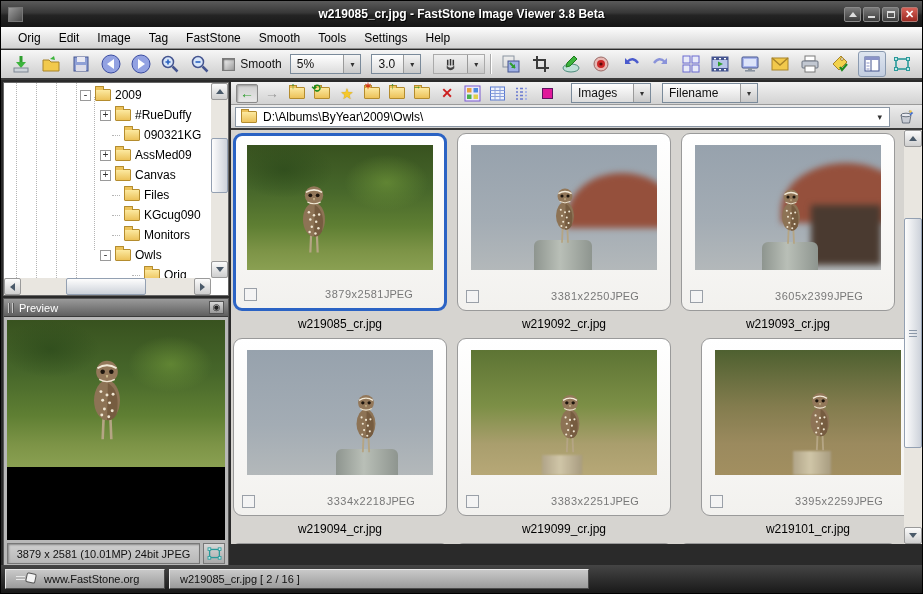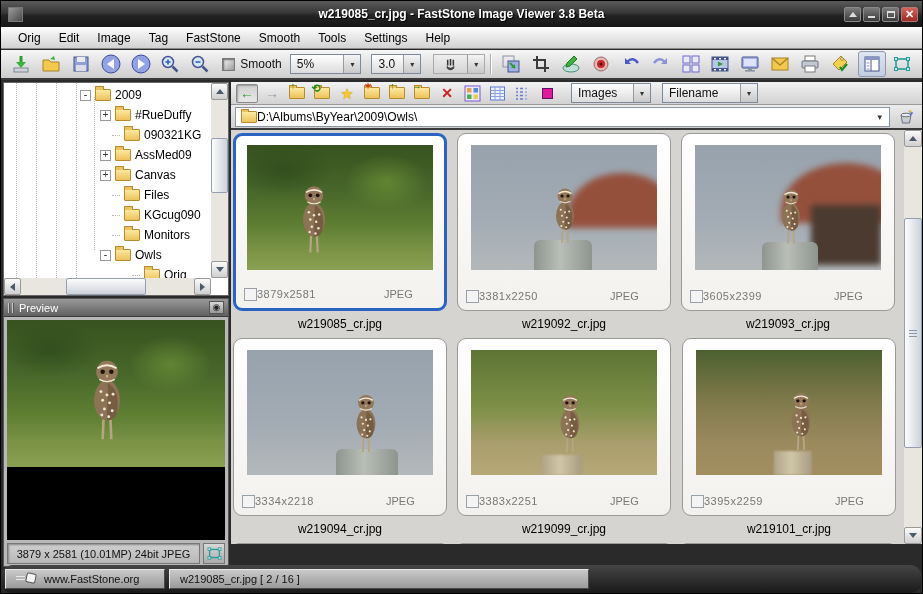--- a/index.html
+++ b/index.html
@@ -122,36 +122,36 @@
   .mini-folder { position:relative; width:16px; height:12px;
     background:linear-gradient(180deg,#fce9a0,#ecc25a); border:1px solid #b48c2e; border-radius:1px; }
   .mini-folder::before { content:""; position:absolute; left:-1px; top:-3px; width:6px; height:2px;
     background:#ecc25a; border:1px solid #b48c2e; border-bottom:none; }
   .mini-overlay { position:absolute; font-size:9px; font-weight:bold; line-height:1; }
   .pink-sq { width:11px; height:11px; background:#e0189a; border:1px solid #5c1460; }
   .addressbar { position:absolute; left:0; top:23px; right:0; height:25px;
     background:linear-gradient(180deg,#ececec,#cfcfcf); display:flex; align-items:center; padding:0 4px; gap:4px;
     border-bottom:2px solid #3a3a3a; }
   .addr-field { flex:1; height:20px; background:#fff; border:1px solid #8a96a4;
-    display:flex; align-items:center; gap:0; padding:0 5px; }
+    display:flex; align-items:center; gap:6px; padding:0 5px; }
   .addr-text { flex:1; font-size:12px; color:#000; }
   .addr-drop { font-size:9px; color:#333; padding-right:2px; }
 
   .thumbs { position:absolute; left:0; top:48px; right:0; bottom:21px; background:#d6d4d0; overflow:hidden; }
   .thumbs-grid { position:absolute; left:2px; top:3px; right:20px; bottom:0; }
   .tcell { position:absolute; width:214px; }
   .card { height:178px; background:linear-gradient(180deg,#ffffff,#f2f1ee);
     border:1px solid #9a9a9a; border-radius:9px; position:relative; }
   .card.selected { border:3px solid #2b63c4; }
   .thumb-img { position:absolute; left:13px; right:13px; top:11px; height:125px; overflow:hidden; }
   .card.selected .thumb-img { left:11px; right:11px; top:9px; }
   .card-info { position:absolute; left:8px; right:8px; bottom:5px; height:18px;
     display:flex; align-items:center; color:#787878; font-size:11px; }
   .card-cb { width:13px; height:13px; border:1px solid #9aa0a8; background:#f4f4f4; flex:none; }
-  .dims { flex:1; text-align:left; letter-spacing:0.5px; }
+  .dims { flex:1; text-align:right; letter-spacing:0.5px; }
   .fmt { width:52px; text-align:left; }
   .fname { position:absolute; left:0; right:0; text-align:center; font-size:12px; color:#000; }
 
   
   .scene { position:absolute; inset:0; }
   .scene-grass { background:
      radial-gradient(ellipse 60px 40px at 75% 30%, rgba(120,160,60,.55), transparent 70%),
      radial-gradient(ellipse 70px 40px at 20% 20%, rgba(40,70,25,.6), transparent 70%),
      linear-gradient(180deg,#38521f 0%,#46662a 35%,#5f7f33 65%,#7d9447 85%,#8aa052 100%); }
   .scene-sky { background:linear-gradient(180deg,#97a2ad 0%,#a3acb4 60%,#b3b8ba 100%); }
@@ -165,21 +165,21 @@
 
   
   .statusbar { position:absolute; left:0; bottom:0; right:0; height:21px;
     background:linear-gradient(180deg,#e2e2e2,#c4c4c4); display:flex; gap:4px; padding:2px 3px; }
   .status-box { height:17px; background:linear-gradient(180deg,#dcdcdc,#bfbfbf);
     border:1px solid; border-color:#f4f4f4 #7a7a7a #7a7a7a #f4f4f4;
     display:flex; align-items:center; justify-content:center; font-size:11px; color:#111; }
 
   
   .footer { position:absolute; left:0; bottom:0; right:0; height:28px; background:linear-gradient(180deg,#454545,#191919);
-    display:flex; align-items:center; gap:4px; padding:0 4px;border-radius:12px; }
+    display:flex; align-items:center; gap:4px; padding:0 4px; }
   .foot-box { height:20px; background:linear-gradient(180deg,#c9c9c9,#9b9b9b);
     border:1px solid; border-color:#e8e8e8 #4a4a4a #4a4a4a #e8e8e8;
     display:flex; align-items:center; font-size:11px; color:#111; padding:0 10px; }
   .fs-logo { width:20px; height:12px; position:relative; margin-right:8px; }
   .fs-logo .stone { position:absolute; right:0; top:0; width:10px; height:10px; background:#f4f4f4;
     border:1px solid #555; transform:rotate(12deg); border-radius:2px; }
   .fs-logo .lines { position:absolute; left:0; top:3px; width:9px; height:6px;
     background:repeating-linear-gradient(180deg,#e8e8e8 0 1px,transparent 1px 3px); }
 </style>
 </head>
@@ -729,21 +729,21 @@
               </div>
               <div class="card-info">
                 <span class="card-cb"></span>
                 <span class="dims">3383x2251</span>
                 <span class="fmt">JPEG</span>
               </div>
             </div>
             <div class="fname" style="top:184px">w219099_cr.jpg</div>
           </div>
 
-          <div class="tcell" style="left:449px; top:205px">
+          <div class="tcell" style="left:468px; top:205px">
             <div class="card">
               <div class="thumb-img">
                 <div class="scene scene-field-b">
                   <div class="post-wood" style="left:42%; bottom:0; width:38px; height:24px"></div>
                   <svg class="owl" style="left:46%; bottom:14%; width:38px; height:70px" viewBox="0 0 60 100">
                       <use href="#owl"></use>
                     </svg>
                 </div>
               </div>
               <div class="card-info">

